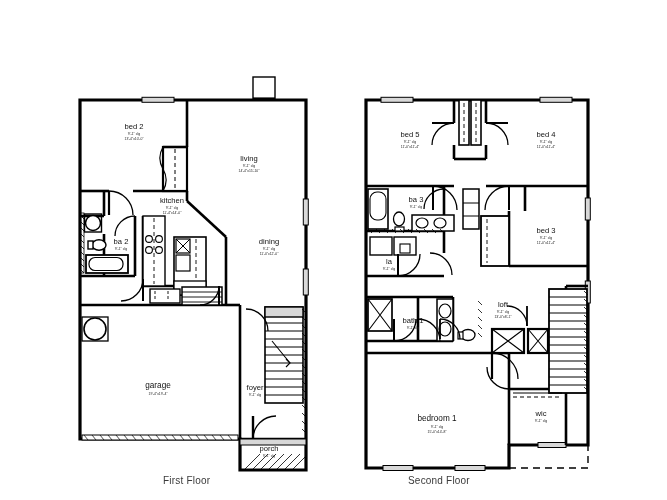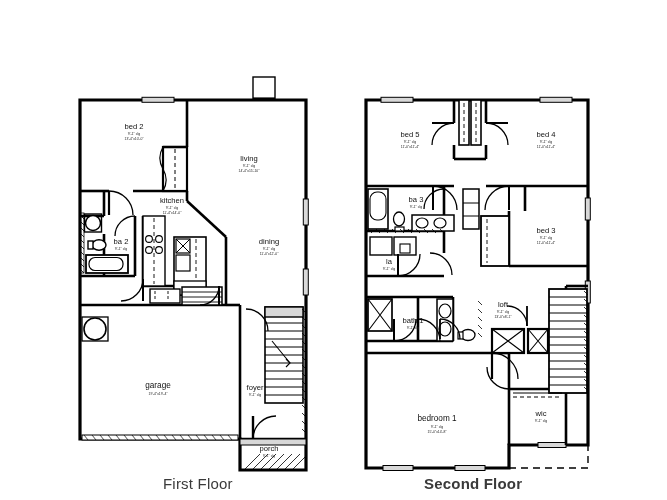--- a/index.html
+++ b/index.html
@@ -5,25 +5,25 @@
 <style>
   html,body{margin:0;padding:0;background:#ffffff;}
   body{
     width:667px;height:500px;overflow:hidden;position:relative;
     font-family:"Liberation Sans", sans-serif;
     color:#1a1a1a;
   }
   #plan-root{position:absolute;inset:0;margin-top:41px;}
   svg.plan{position:absolute;left:0;top:0;width:667px;height:500px;display:block;}
   .floor-caption{
-    position:absolute;font-size:15px;color:#3a3a3a;
+    position:absolute;font-size:10px;color:#3a3a3a;
     letter-spacing:.2px;white-space:nowrap;
   }
   #caption-first{left:163px;top:434px;}
-  #caption-second{left:424px;top:434px;font-weight:bold;}
+  #caption-second{left:408px;top:434px;}
 
   
   #watermark{
     position:absolute;left:505px;top:457px;width:158px;height:40px;
     display:flex;align-items:center;gap:7px;
   }
   #wm-badge{
     width:36px;height:36px;border-radius:8px;background:#f3f3f3;
     display:flex;align-items:center;justify-content:center;flex:none;
   }

